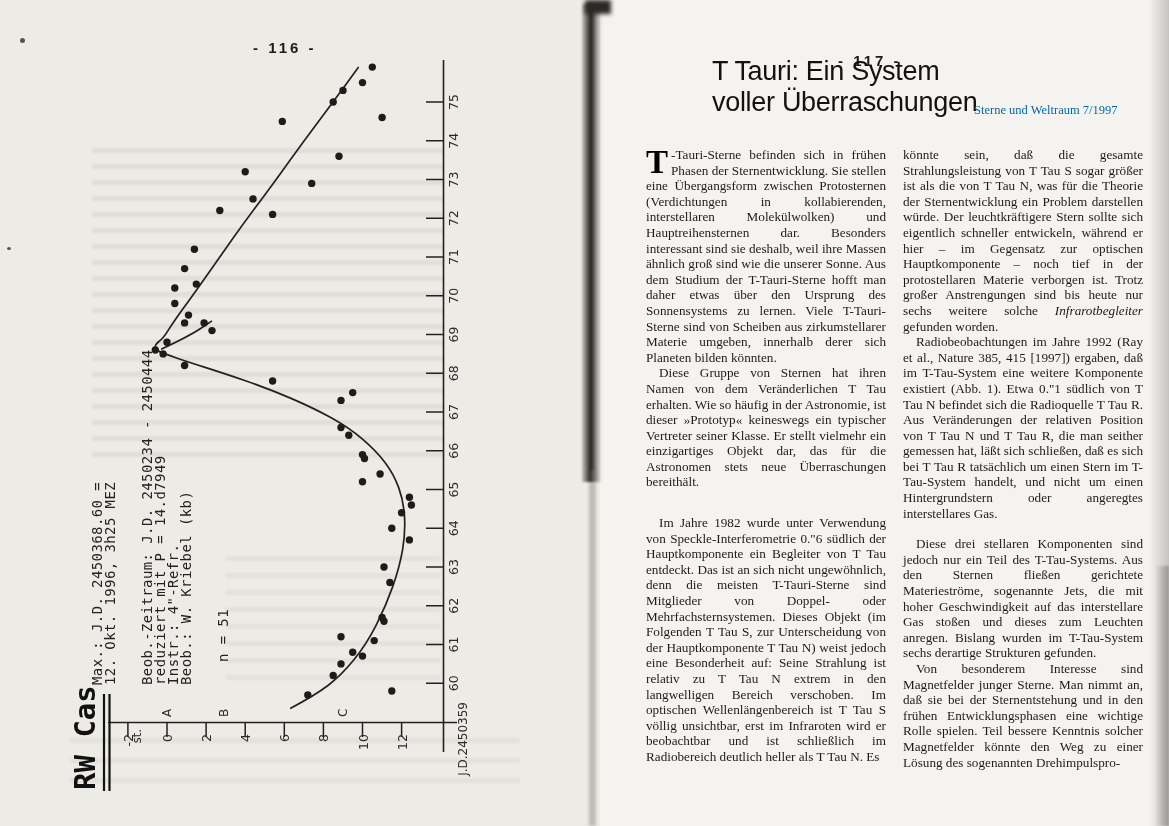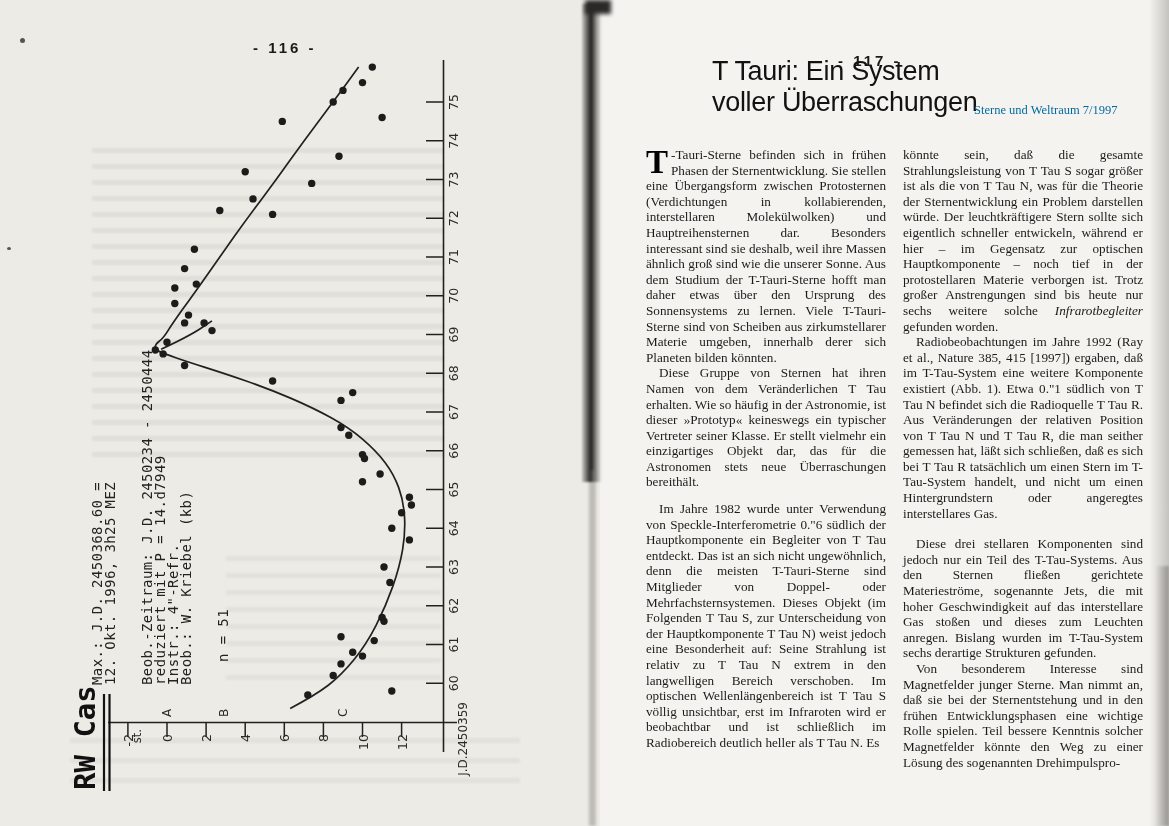--- a/index.html
+++ b/index.html
@@ -42,21 +42,21 @@
   
   .title{position:absolute;left:712px;top:56px;font-family:"Liberation Sans",sans-serif;
       font-weight:normal;font-size:27px;line-height:31px;color:#131210;letter-spacing:-.3px;}
   .source{position:absolute;left:974px;top:103px;font-size:12.5px;color:#0369a1;}
   .cols{position:absolute;left:646px;top:147px;width:497px;height:625px;
       column-count:2;column-gap:17px;column-fill:auto;
       font-size:13.2px;line-height:15.6px;color:#1c1b19;text-align:justify;
       hyphens:auto;-webkit-hyphens:auto;}
   .cols p{margin:0;}
   .cols p.ind{text-indent:13px;}
-  .cols p.gap{margin-top:11px;}
+  .cols p.gap{margin-top:25px;}
   .cols p.sgap{margin-top:15px;}
   .dropcap{float:left;font-weight:bold;font-size:33px;line-height:27px;
       padding:2px 3px 0 0;color:#000;}
   .it{font-style:italic;}
   .bd{font-weight:normal;}
   svg text{font-family:"DejaVu Sans",sans-serif;fill:#2b2a28;}
 </style>
 </head>
 <body>
 

